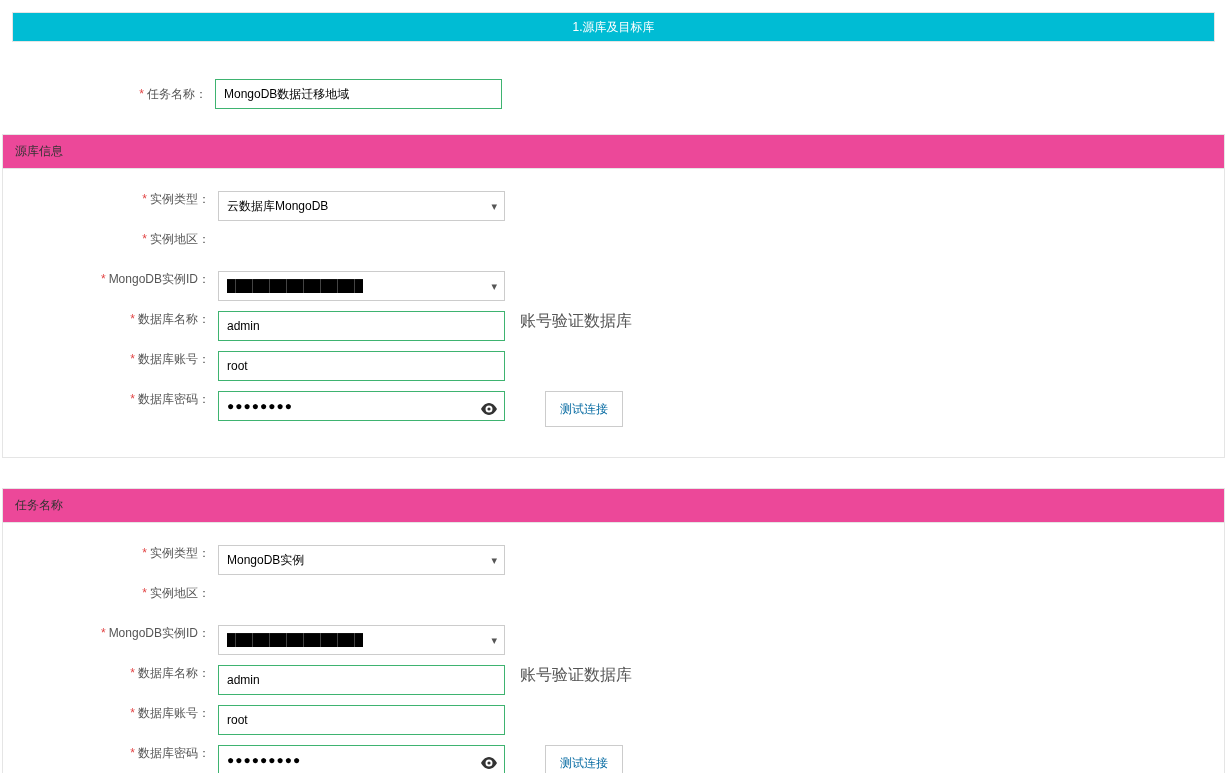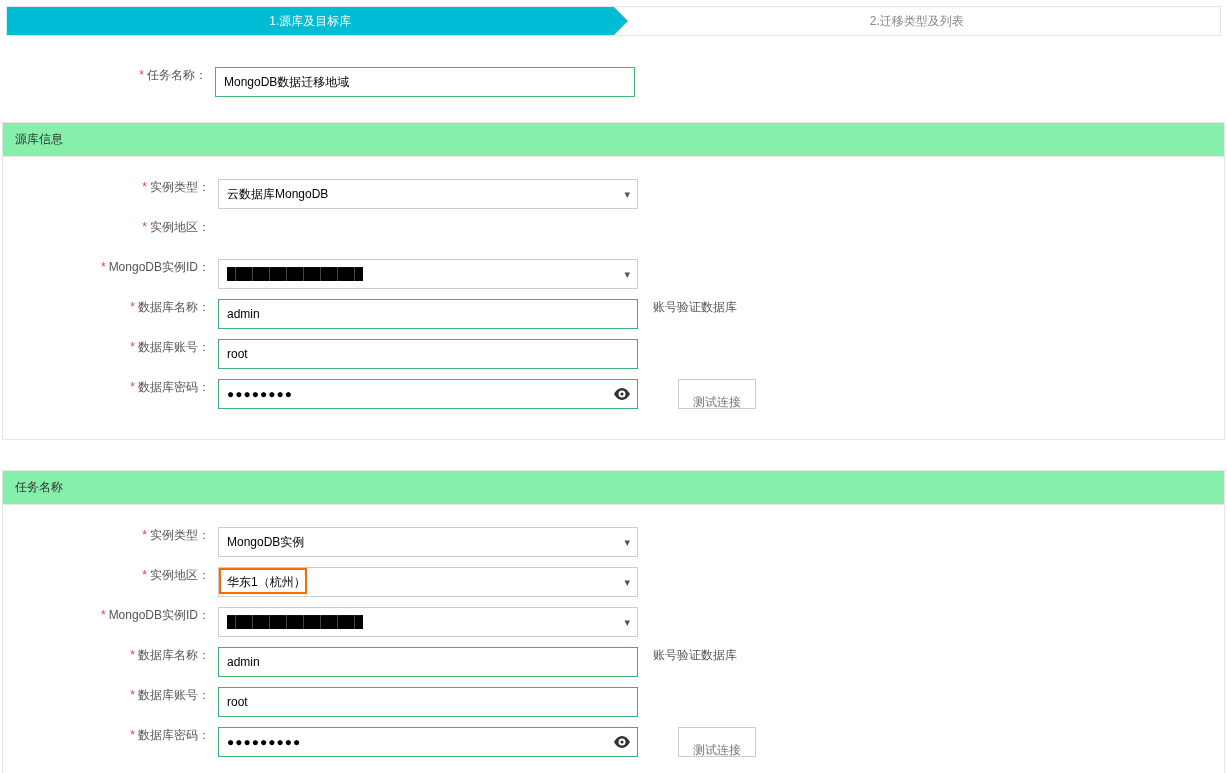--- a/index.html
+++ b/index.html
@@ -7,21 +7,21 @@
     font-family: "Microsoft YaHei", "PingFang SC", Arial, sans-serif;
     font-size: 12px;
     color: #333;
     background: #fff;
     width: 1227px;
   }
   .steps {
     display: flex;
     height: 30px;
     border: 1px solid #e5e5e5;
-    margin: 6px;
+    margin: 12px;
     background: #fff;
   }
   .step {
     flex: 1;
     line-height: 28px;
     text-align: center;
     position: relative;
     color: #888;
     background: #fff;
   }
@@ -56,29 +56,30 @@
     top: 0;
     border-top: 14px solid transparent;
     border-bottom: 14px solid transparent;
     border-left: 14px solid #ccc;
     z-index: 1;
   }
   .step:last-child::after, .step:last-child::before { display: none; }
 
   .top-row {
     display: flex;
+    align-items: center;
     padding: 25px 0 25px 0;
   }
   .section {
     border: 1px solid #e5e5e5;
     margin: 0 2px 30px 2px;
     padding-bottom: 20px;
   }
   .section-header {
-    background: #86efac;
+    background: #ec4899;
     border-bottom: 1px solid #e5e5e5;
     padding: 8px 12px;
     color: #333;
   }
   .section-body {
     padding-top: 22px;
   }
   .form-row {
     display: flex;
     margin-bottom: 10px;
@@ -86,27 +87,27 @@
   }
   .form-label {
     width: 215px;
     text-align: right;
     padding-right: 8px;
     color: #555;
     font-size: 12px;
   }
   .req { color: #e24545; margin-right: 3px; }
   .form-field {
-    width: 420px;
+    width: 287px;
     position: relative;
   }
   .hint {
     padding-left: 15px;
     color: #555;
-    font-size: 12px;
+    font-size: 16px;
   }
   .text-input, .select-input {
     width: 100%;
     height: 30px;
     border: 1px solid #3eb370;
     padding: 0 8px;
     font-size: 12px;
     background: #fff;
     font-family: inherit;
   }
@@ -150,39 +151,38 @@
     border: 2px solid #ff6a00;
     pointer-events: none;
   }
   .blurred {
     color: transparent;
     text-shadow: 0 0 5px rgba(80,80,80,0.7);
     user-select: none;
   }
   .btn {
     display: inline-block;
-    height: 30px;
+    height: 36px;
     line-height: 28px;
-    padding: 8px 14px;
+    padding: 2px 14px;
     border: 1px solid #ccc;
     background: #fff;
-    color: #737373;
+    color: #0369a1;
     font-size: 12px;
     cursor: pointer;
     font-family: inherit;
   }
   .test-btn-wrap { padding-left: 40px; }
   .dots { letter-spacing: 1px; }
 </style>
 </head>
 <body>
 
 <div class="steps">
   <div class="step active"><span>1.源库及目标库</span></div>
-  <div class="step"><span>2.迁移类型及列表</span></div>
 </div>
 
 <div class="top-row">
   <div class="form-label">
     <span class="req">*</span><span>任务名称：</span>
   </div>
   <div class="form-field">
     <input type="text" class="text-input" value="MongoDB数据迁移地域" style="">
   </div>
 </div>
@@ -253,26 +253,20 @@
       <div class="form-label"><span class="req">*</span><span>实例类型：</span></div>
       <div class="form-field select-wrap">
         <select class="select-input">
           <option>MongoDB实例</option>
         </select>
       </div>
     </div>
 
     <div class="form-row">
       <div class="form-label"><span class="req">*</span><span>实例地区：</span></div>
-      <div class="form-field select-wrap">
-        <select class="select-input">
-          <option>华东1（杭州）</option>
-        </select>
-        <div class="highlight-box" style="width:88px;"></div>
-      </div>
     </div>
 
     <div class="form-row">
       <div class="form-label"><span class="req">*</span><span>MongoDB实例ID：</span></div>
       <div class="form-field select-wrap">
         <select class="select-input">
           <option class="blurred">████████████████</option>
         </select>
       </div>
     </div>

